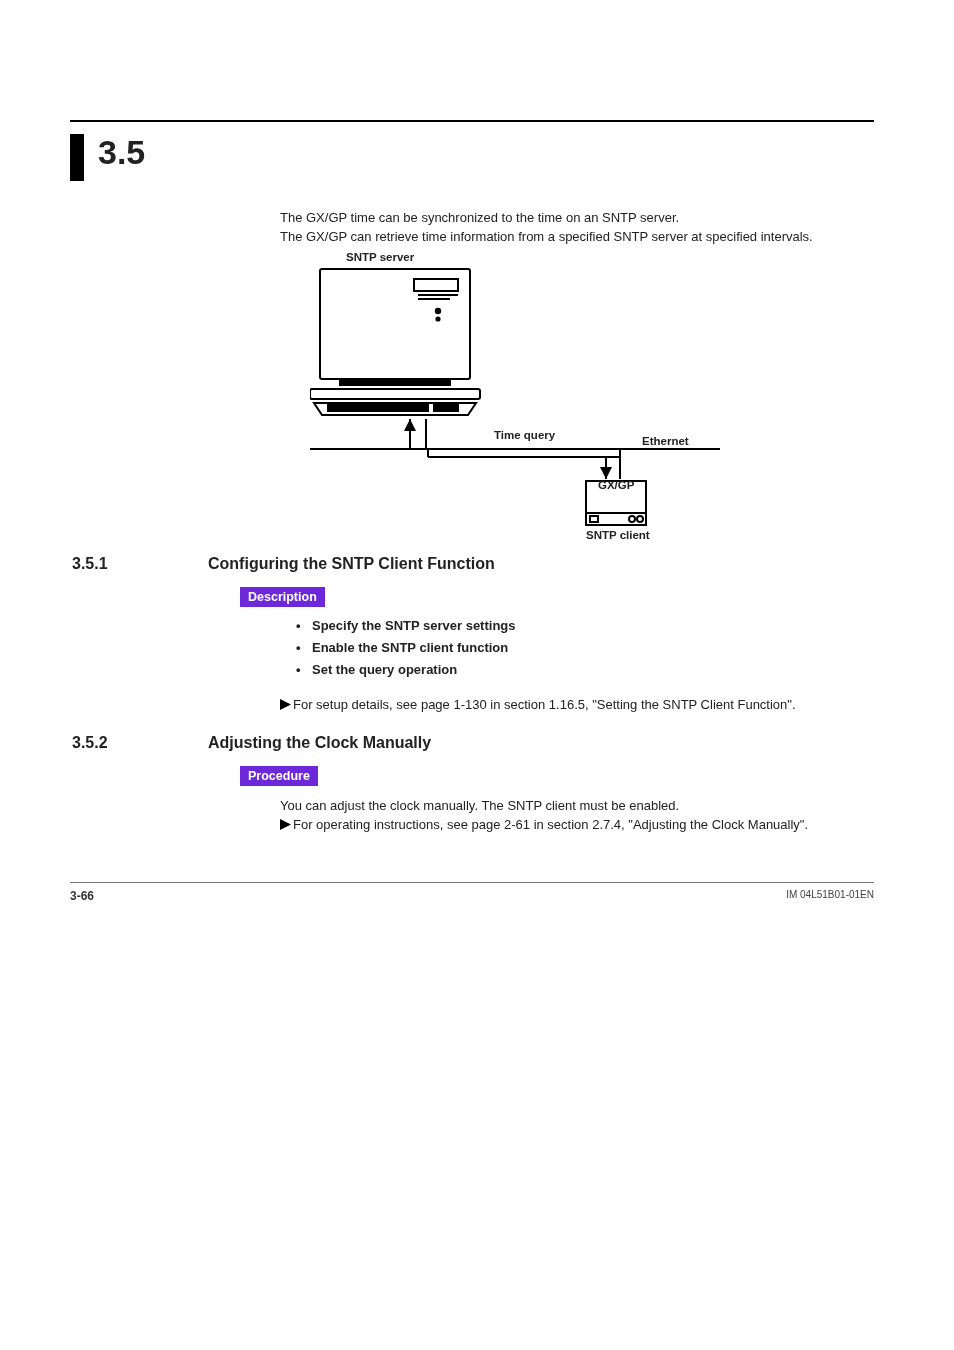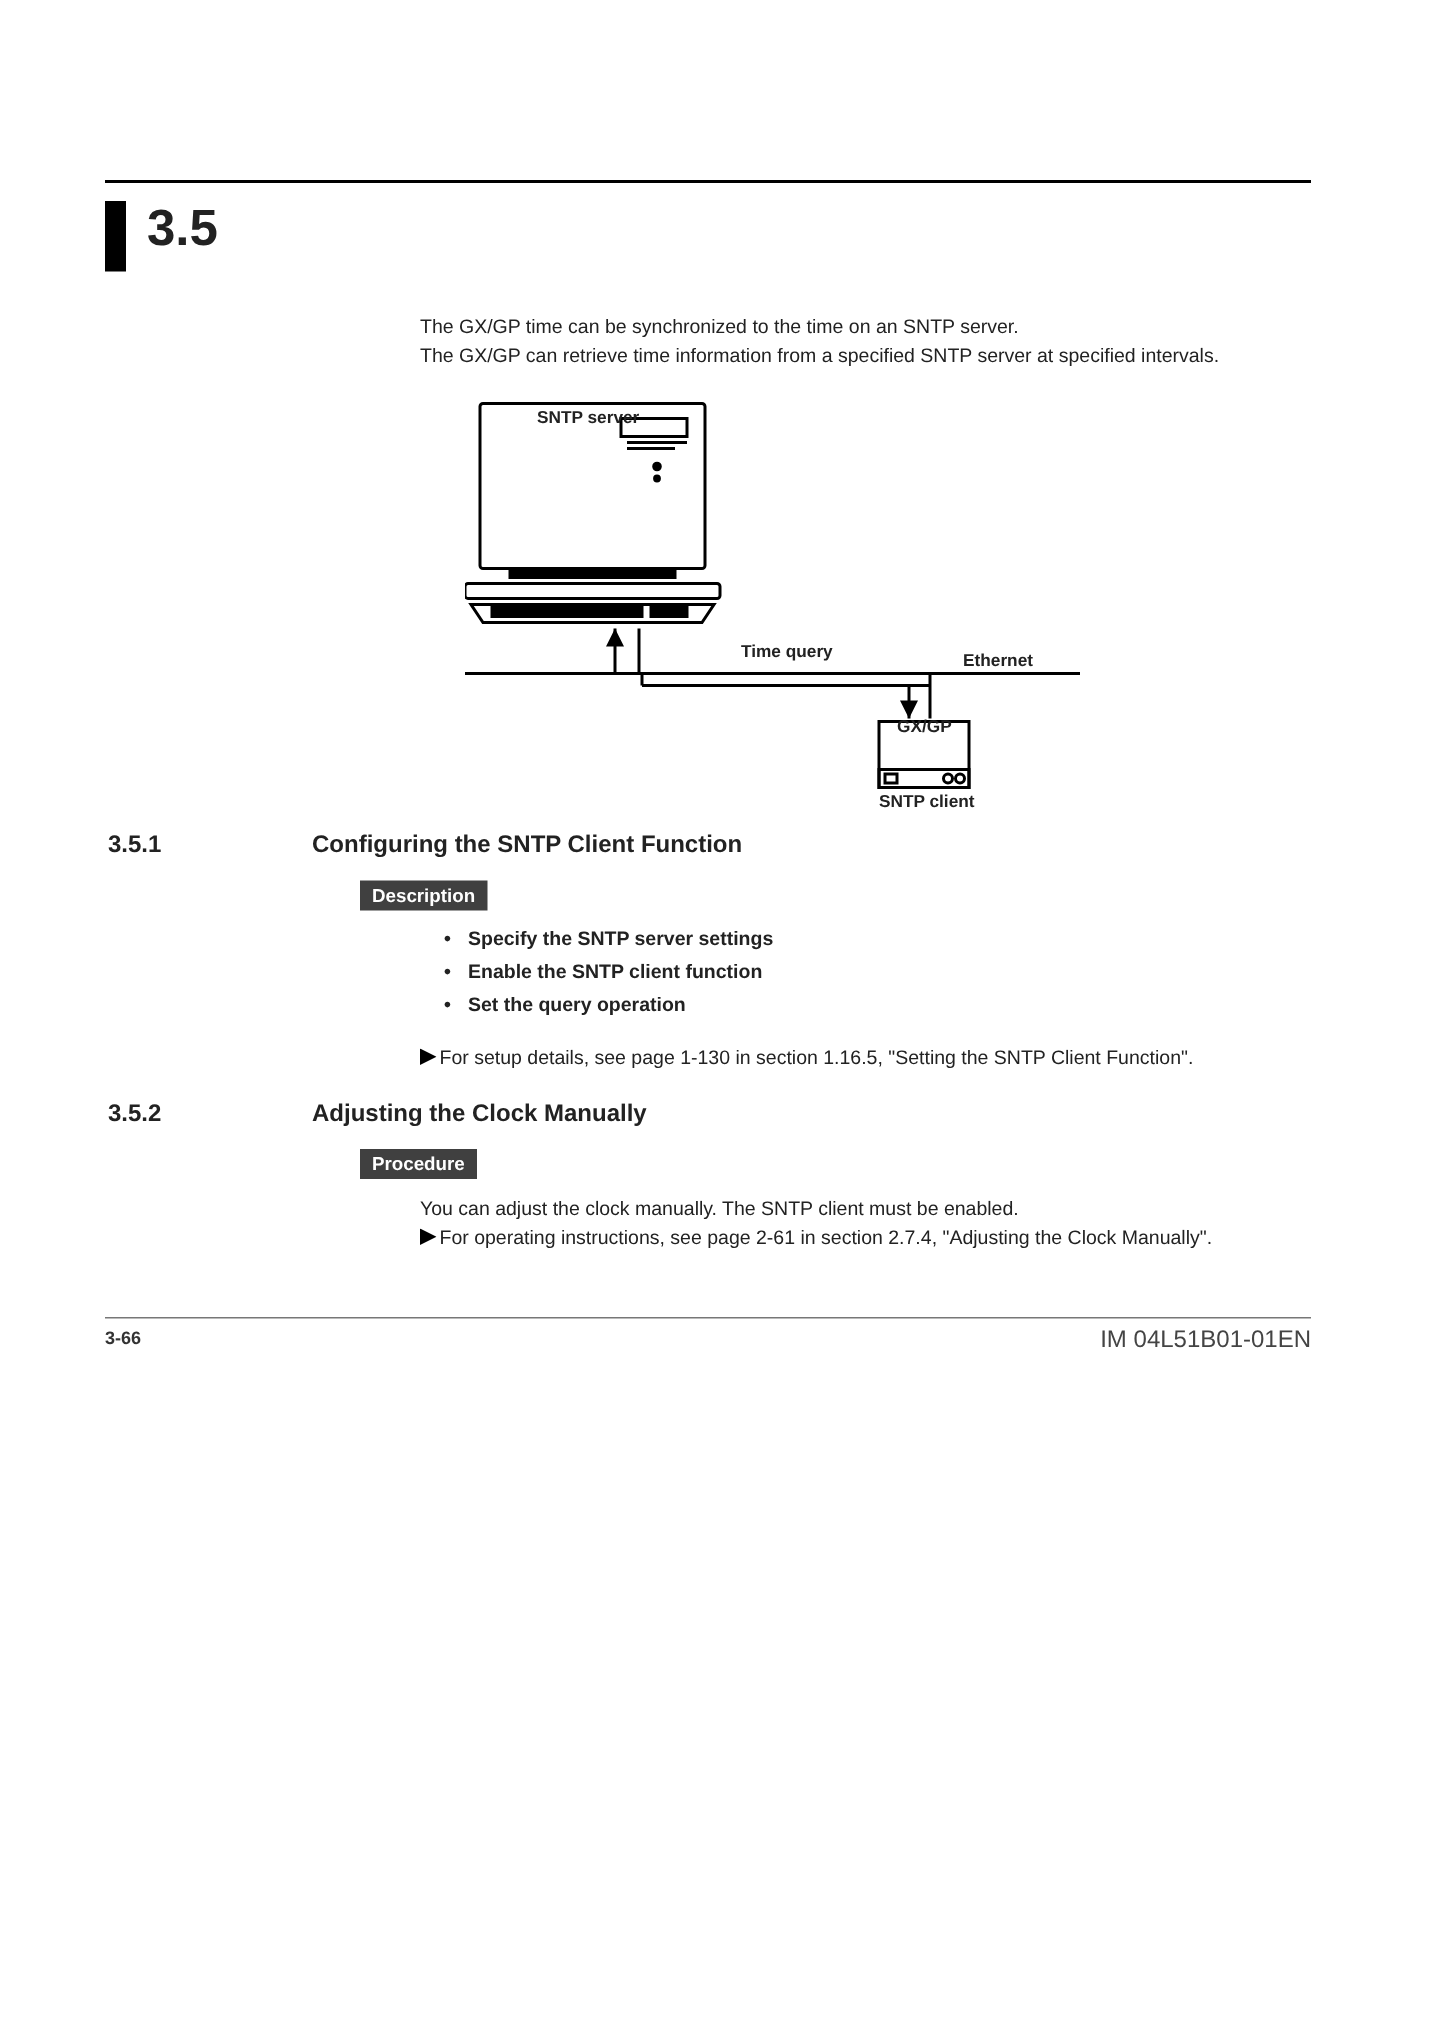--- a/index.html
+++ b/index.html
@@ -10,30 +10,30 @@
   .side-bar { width: 14px; background: #000; align-self: stretch; margin-right: 14px; }
   .sec-num { font-size: 34px; font-weight: bold; margin-right: 34px; line-height: 1.1; }
   .sec-title { font-size: 30px; font-weight: bold; line-height: 1.1; }
   .title-wrap { padding-bottom: 10px; }
   .intro { margin: 28px 0 4px 210px; font-size: 13px; line-height: 1.45; }
   .diagram { margin: 2px 0 10px 240px; position: relative; width: 430px; height: 290px; }
   .dlabel { position: absolute; font-size: 11.5px; font-weight: bold; color: #222; }
   .subhead-row { display: flex; align-items: baseline; margin-top: 14px; margin-bottom: 8px; }
   .sub-num { width: 138px; font-size: 16px; font-weight: bold; padding-left: 2px; }
   .sub-title { font-size: 16px; font-weight: bold; }
-  .tag { display: inline-block; background: #404040; color: #fff; font-size: 12.5px; font-weight: bold; padding: 3px 8px 3px 8px; margin: 6px 0 8px 170px; }
+  .tag { display: inline-block; background: #6d28d9; color: #fff; font-size: 12.5px; font-weight: bold; padding: 3px 8px 3px 8px; margin: 6px 0 8px 170px; }
   .bullets { margin-left: 226px; }
   .bullets li { list-style: none; font-size: 13px; font-weight: bold; line-height: 1.7; position: relative; padding-left: 16px; }
   .bullets li::before { content: "•"; position: absolute; left: 0; top: 0; }
   .refline { margin: 16px 0 6px 210px; font-size: 13px; }
   .refline .tri { display: inline-block; vertical-align: -1px; margin-right: 2px; }
   .plain { margin: 4px 0 4px 210px; font-size: 13px; }
   .footer { position: absolute; bottom: 42px; left: 70px; right: 80px; border-top: 1px solid #777; padding-top: 6px; display: flex; justify-content: space-between; font-size: 11px; color: #333; }
   .footer .pn { font-weight: bold; font-size: 12px; }
-  .footer .doc { font-size: 16px; color: #444; }
+  .footer .doc { font-size: 10px; color: #444; }
   svg { display: block; }
 </style>
 </head>
 <body>
 
 <div class="page">
   <div class="rule-top"></div>
 
   <div class="title-row">
     <div class="side-bar"></div>
@@ -80,21 +80,21 @@
       <polygon points="296,228 290,216 302,216" fill="#000"></polygon>
 
       <g stroke="#000" stroke-width="2" fill="none">
         <rect x="276" y="230" width="60" height="44"></rect>
         <rect x="276" y="262" width="60" height="12"></rect>
         <rect x="280" y="265" width="8" height="6"></rect>
         <circle cx="322" cy="268" r="3"></circle>
         <circle cx="330" cy="268" r="3"></circle>
       </g>
     </svg>
-    <span class="dlabel" style="left:48px; top:0;margin-top:22px;">SNTP server</span>
+    <span class="dlabel" style="left:36px; top:0;">SNTP server</span>
     <span class="dlabel" style="left:184px; top:178px;">Time query</span>
     <span class="dlabel" style="left:332px; top:184px;">Ethernet</span>
     <span class="dlabel" style="left:288px; top:228px;">GX/GP</span>
     <span class="dlabel" style="left:276px; top:278px;">SNTP client</span>
   </div>
 
   
   <div class="subhead-row">
     <span class="sub-num">3.5.1</span>
     <span class="sub-title">Configuring the SNTP Client Function</span>

